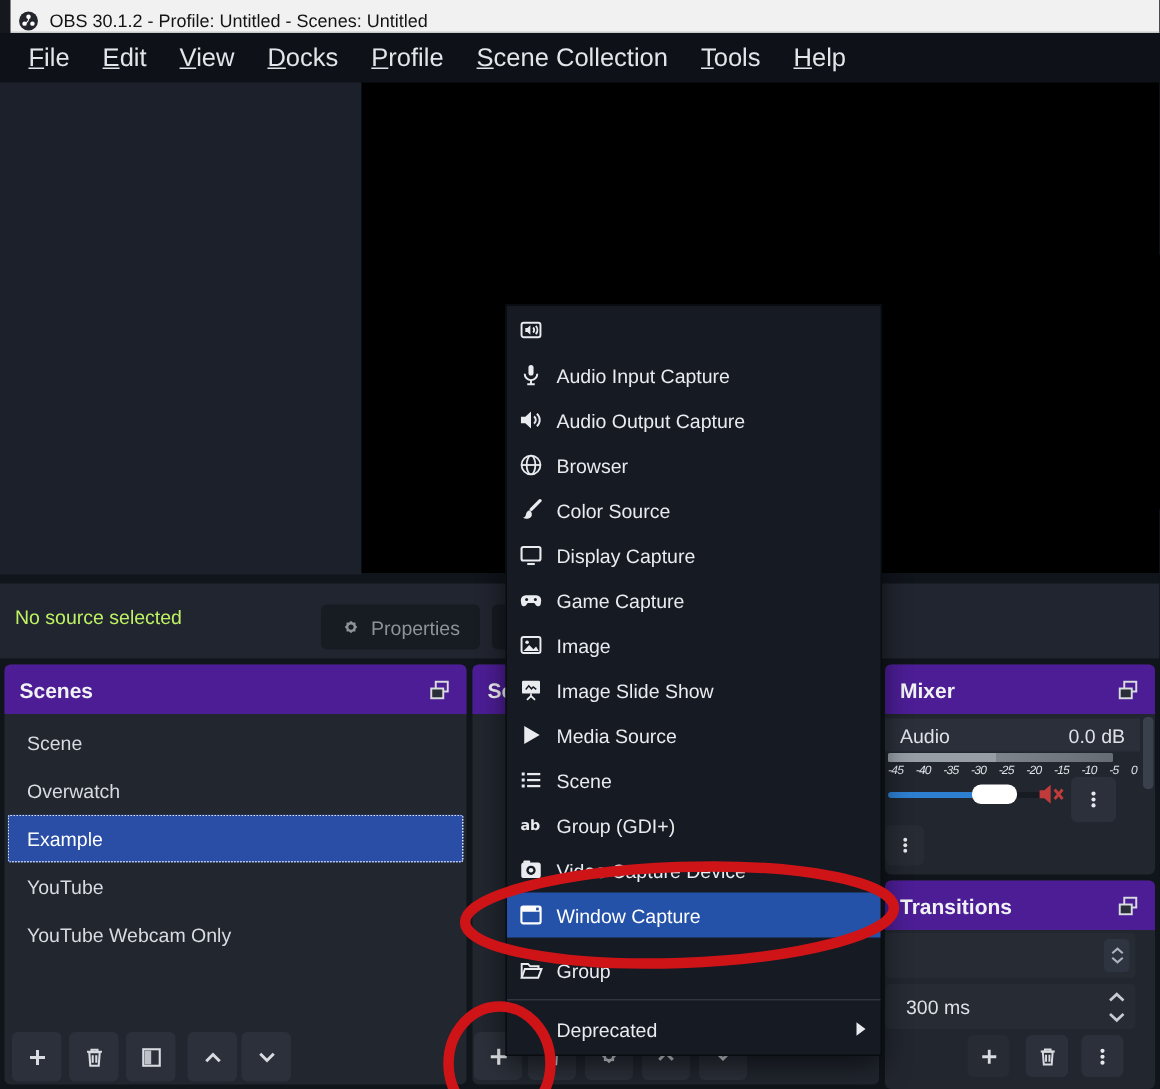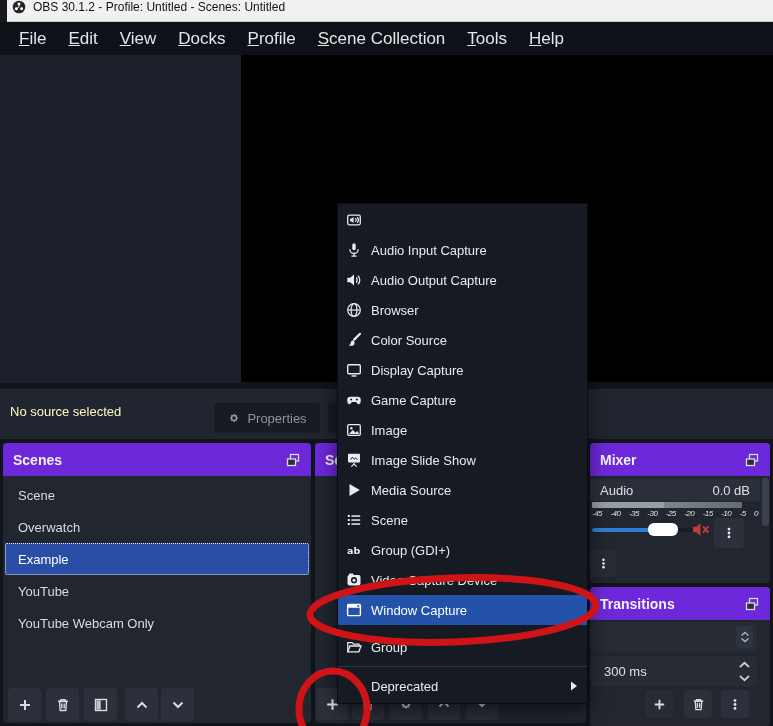--- a/index.html
+++ b/index.html
@@ -1,44 +1,44 @@
 <!DOCTYPE html>
 <html><head>
 <meta charset="utf-8">
 <style>
   * { margin:0; padding:0; box-sizing:border-box; }
   html,body { width:773px; height:726px; overflow:hidden; }
   body { font-family:"Liberation Sans","DejaVu Sans",sans-serif; background:#10141b; position:relative; }
   .abs { position:absolute; }
 
   
-  .titlebar { left:0; top:0; width:773px; height:22px; background:#f1f1f1; display:flex; align-items:flex-start; border-bottom:1px solid #c9c9c9; }
+  .titlebar { left:0; top:0; width:773px; height:22px; background:#f1f1f1; display:flex; align-items:flex-end; border-bottom:1px solid #c9c9c9; }
   .titlebar-edge { left:0; top:0; width:7px; height:22px; background:#15181d; }
   .obs-logo { width:14px; height:14px; margin-left:12px; }
   .title-text { font-size:12px; color:#141414; margin-left:7px; white-space:nowrap; }
 
   
   .menubar { left:0; top:22px; width:773px; height:33px; background:#0e1218; display:flex; align-items:center; padding-left:8px; }
   .menubar-item { color:#e3e5e8; font-size:17px; padding:7px 11px; cursor:default; }
   .menubar-item u { text-decoration:underline; }
 
   
   .preview-left { left:0; top:55px; width:241px; height:328px; background:#1b202b; }
   .canvas { left:241px; top:55px; width:532px; height:327px; background:#000; }
 
   
   .status-row { left:0; top:389px; width:773px; height:50px; background:#21252f; }
-  .status-text { left:10px; top:404px; font-size:13px; color:#fef9c3; }
+  .status-text { left:10px; top:404px; font-size:13px; color:#bef264; }
   .props-btn { left:214px; top:403px; width:106px; height:30px; background:#171b22; border-radius:4px; display:flex; align-items:center; justify-content:center; gap:6px; }
   .props-btn span { color:#8e939b; font-size:13px; }
   .stub-btn { left:328px; top:403px; width:70px; height:30px; background:#171b22; border-radius:4px; }
 
   
   .panel { background:#21262f; border-radius:4px; }
-  .panel-header { height:33px; background:#6d28d9; border-radius:4px 4px 0 0; display:flex; align-items:center; justify-content:space-between; padding:0 10px; }
+  .panel-header { height:33px; background:#4c1d95; border-radius:4px 4px 0 0; display:flex; align-items:center; justify-content:space-between; padding:0 10px; }
   .panel-title { font-size:14px; font-weight:bold; color:#f0f2f4; }
   .popout { width:16px; height:16px; }
 
   .scenes-panel { left:3px; top:443px; width:308px; height:280px; }
   .scene-list { padding-top:3px; }
   .scene-item { height:32px; display:flex; align-items:center; padding-left:12px; font-size:13px; color:#d8dbe0; margin:0 2px; border:1px dotted transparent; border-radius:2px; }
   .scene-item.selected { background:#2a4da6; border-color:#dfe5f5; color:#fff; }
 
   .sources-panel { left:315px; top:443px; width:271px; height:280px; }
 

